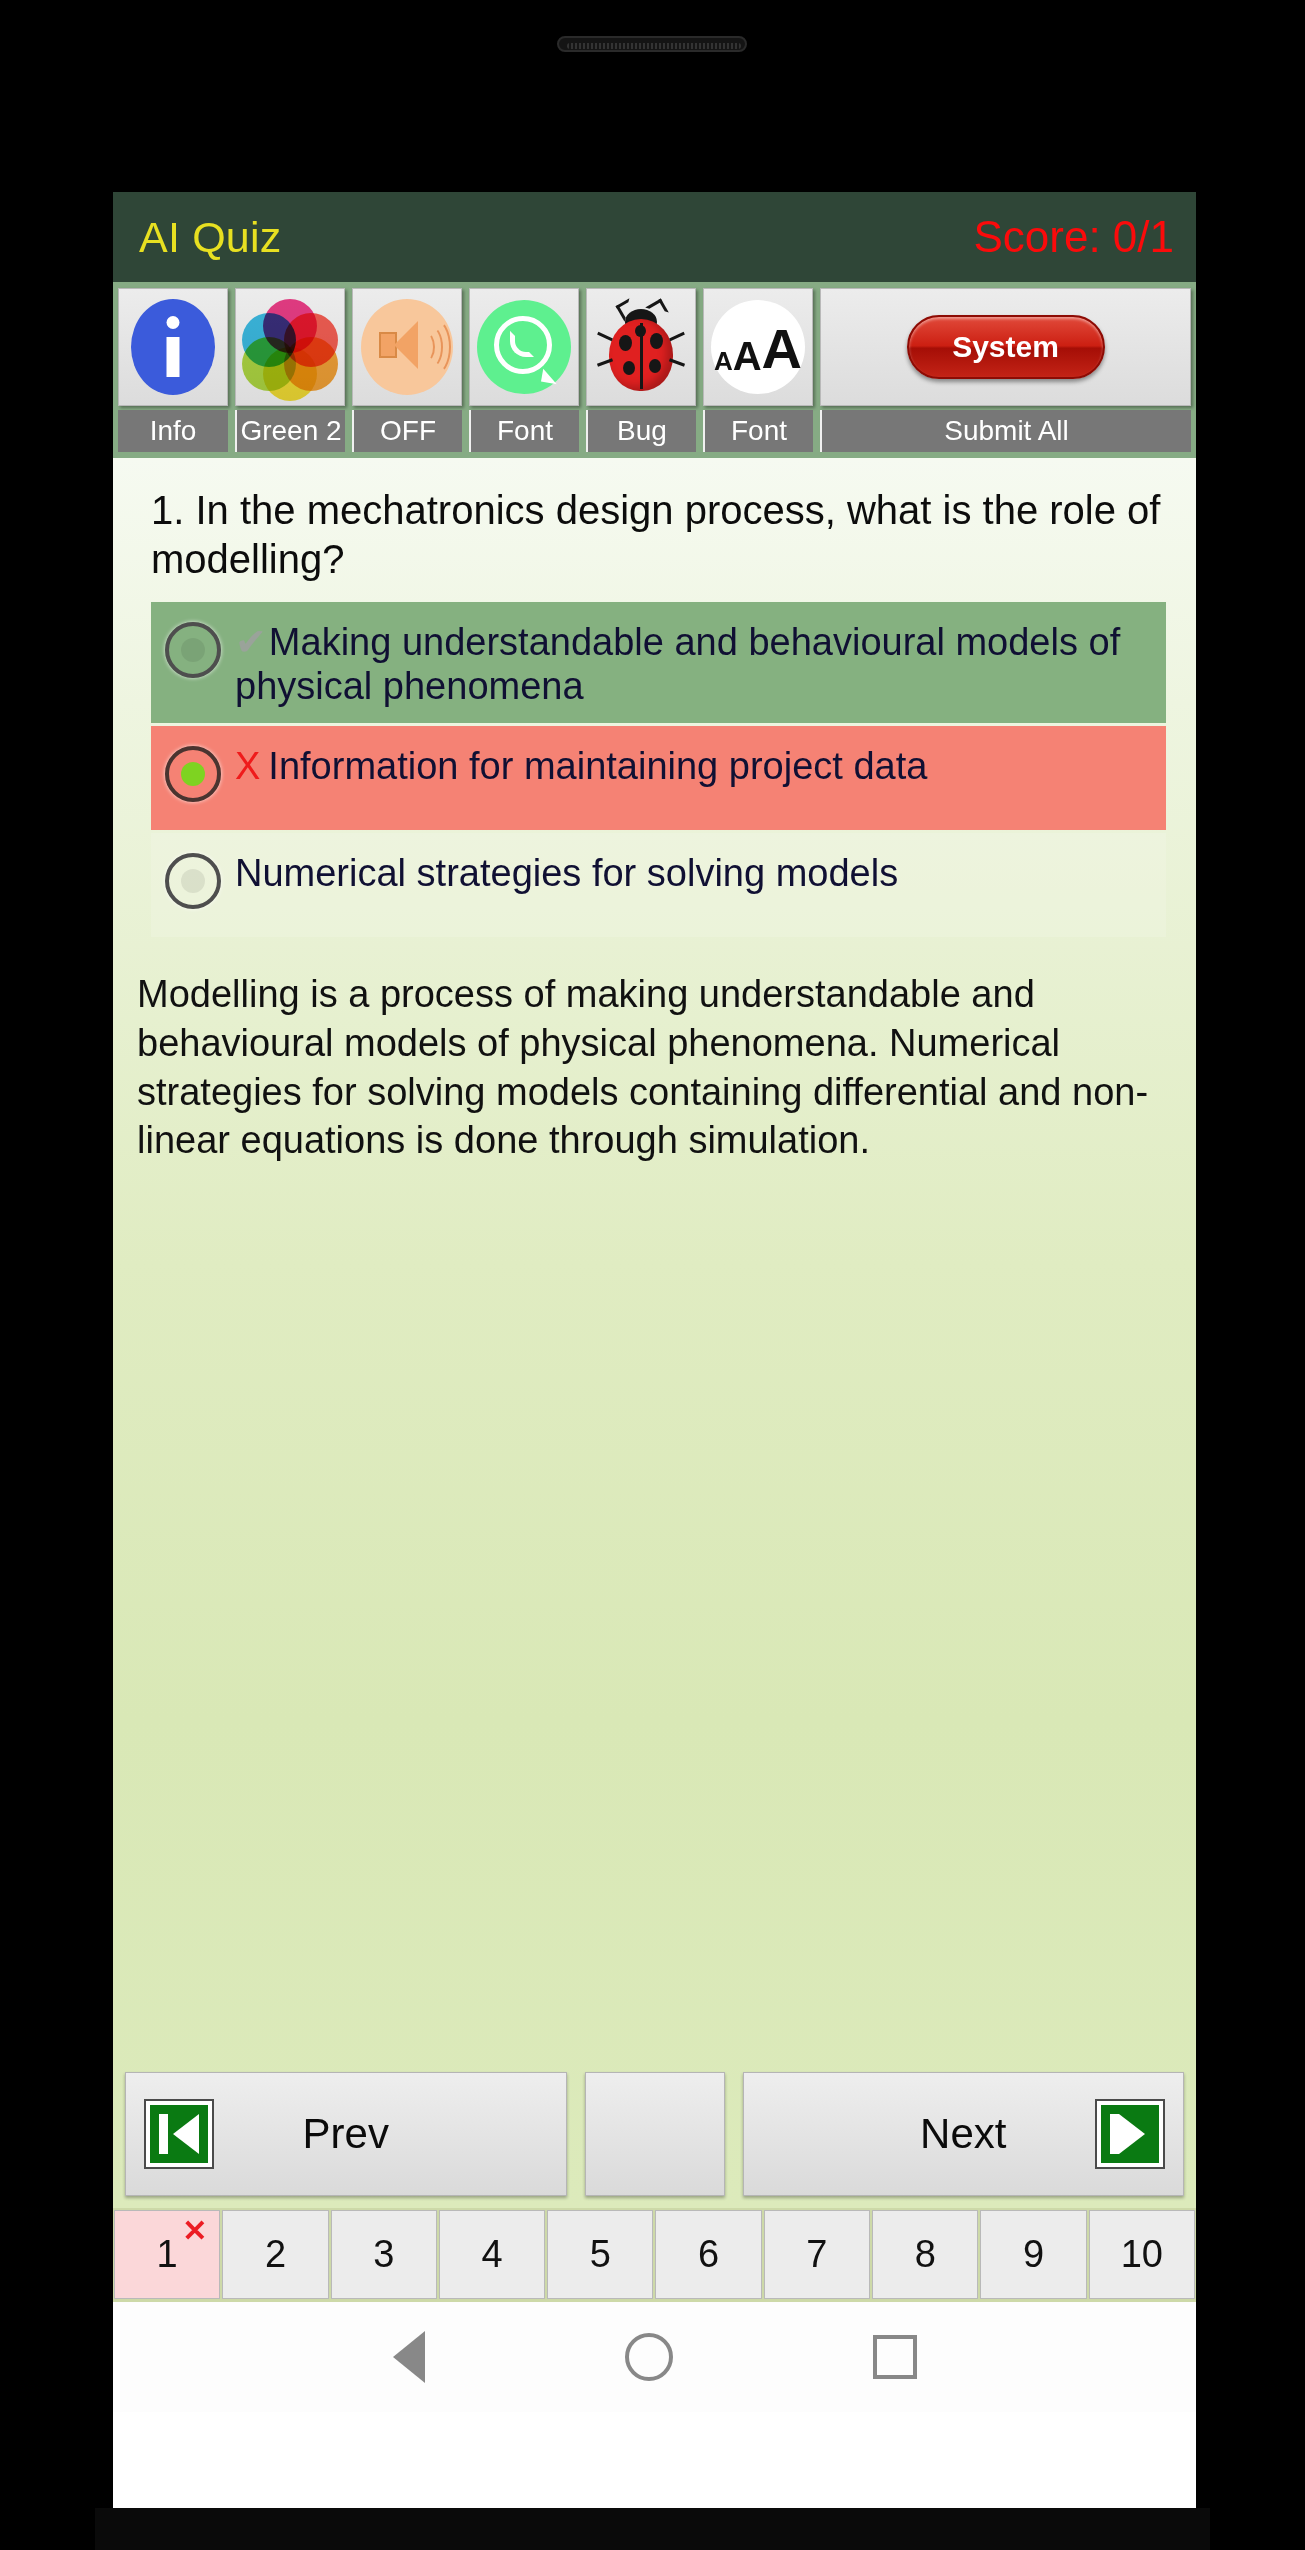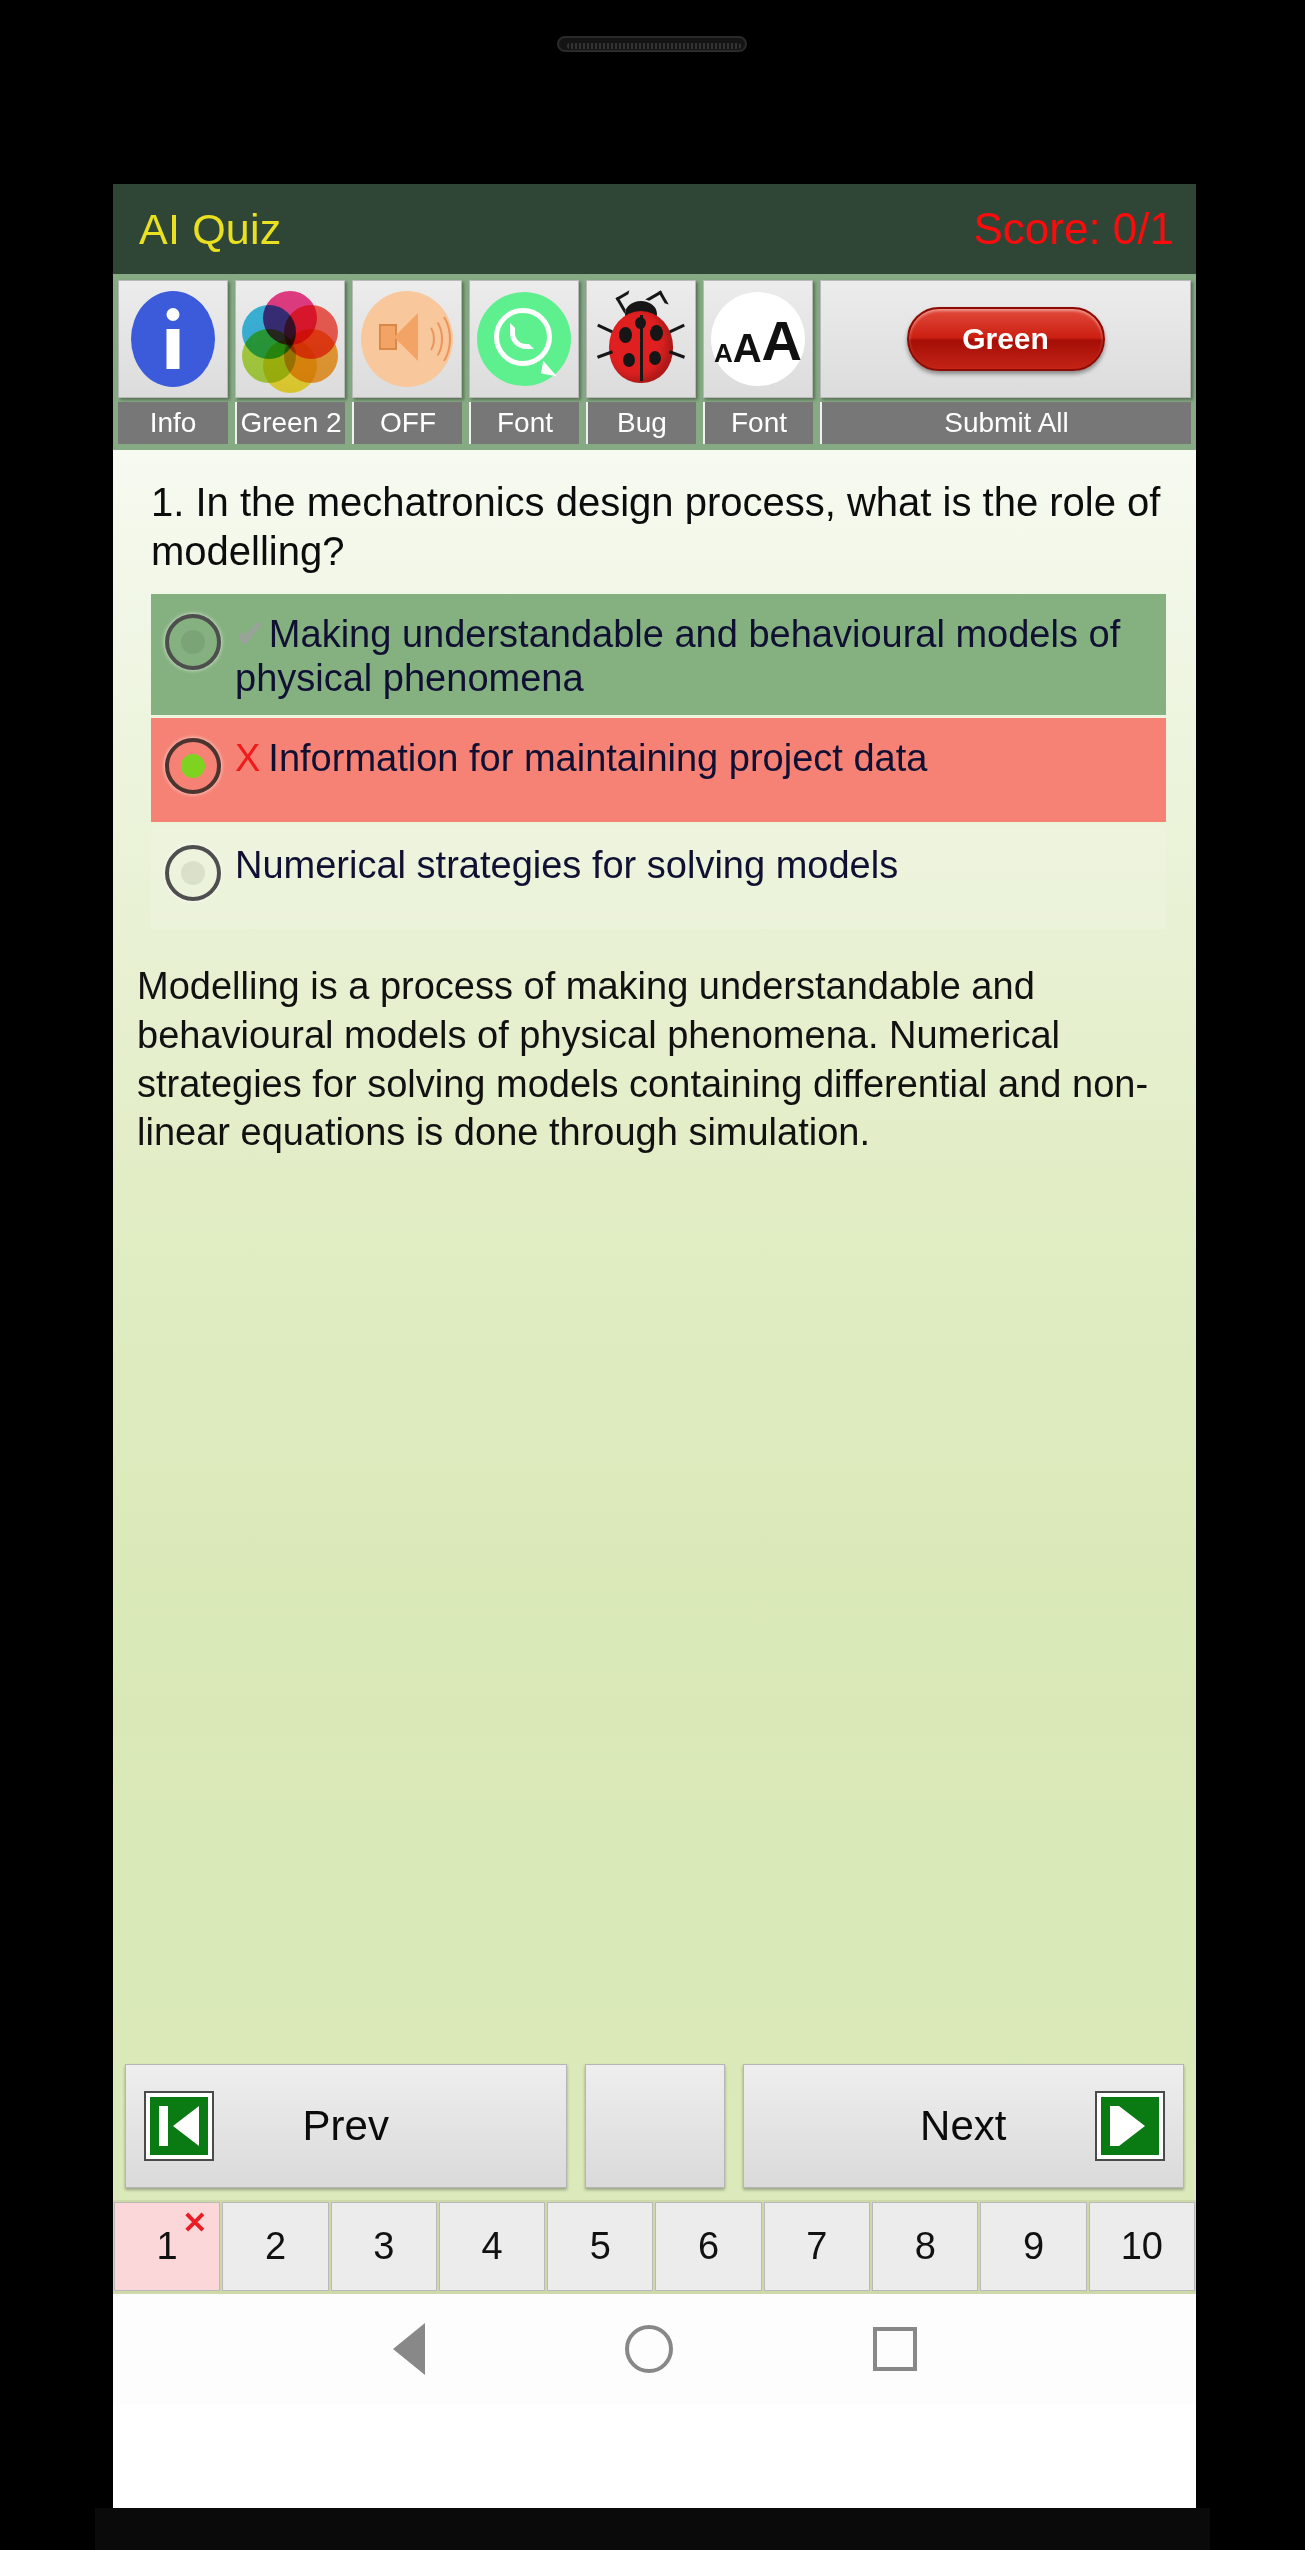--- a/index.html
+++ b/index.html
@@ -38,21 +38,21 @@
   #phone-bezel-bottom {
     position: absolute;
     left: 95px; top: 2508px;
     width: 1115px; height: 42px;
     background: #0a0a0a;
   }
 
   
   #app {
     position: absolute;
-    left: 113px; top: 184px;
+    left: 113px; top: 192px;
     width: 1083px; height: 2326px;
     background: #ffffff;
     overflow: hidden;
   }
 
   
   #title-bar {
     position: relative;
     height: 90px;
     background: #2f4637;
@@ -517,21 +517,21 @@
 
       <div class="tool-cell">
         <div class="icon-font">
           <b class="a1">A</b>
             <b class="a2">A</b>
             <b class="a3">A</b>
         </div>
       </div>
 
       <div class="tool-cell submit-cell">
-        <div id="submit-button">Green</div>
+        <div id="submit-button">System</div>
       </div>
     </div>
 
     <div id="toolbar-labels">
       <div class="tool-label">Info</div>
       <div class="tool-label">Green 2</div>
       <div class="tool-label">OFF</div>
       <div class="tool-label">Font</div>
       <div class="tool-label">Bug</div>
       <div class="tool-label">Font</div>

